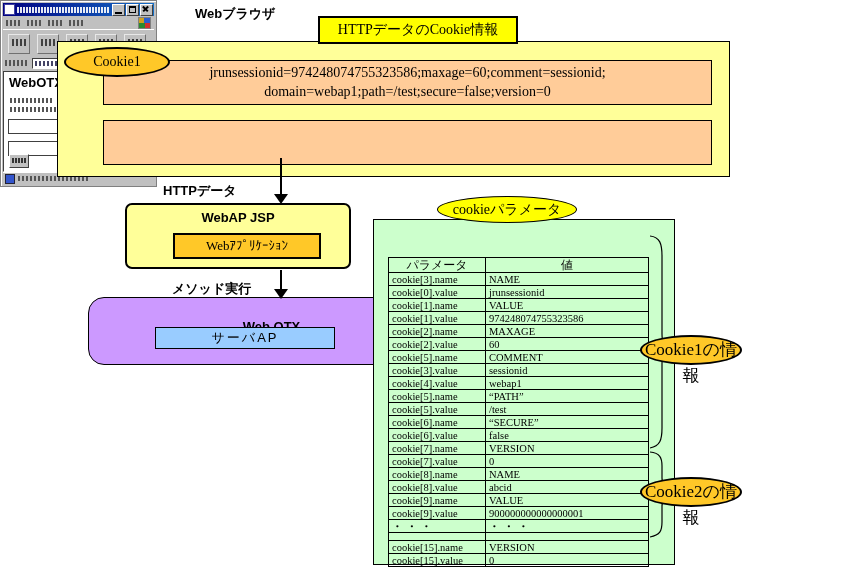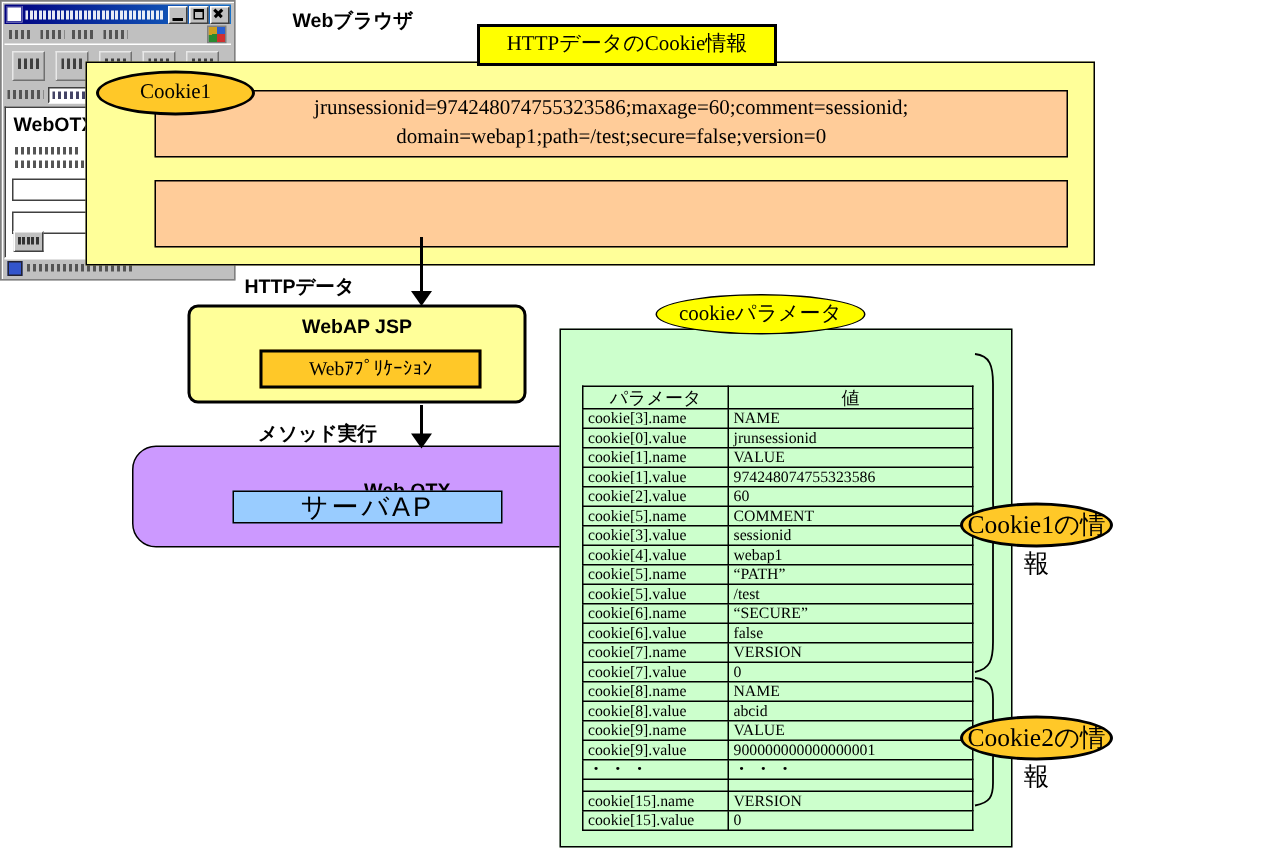--- a/index.html
+++ b/index.html
@@ -87,21 +87,21 @@
              border:2px solid #000;border-radius:7px;z-index:2;}
   .webap-title{position:absolute;left:0;right:0;top:5px;text-align:center;
                font-family:"Liberation Sans",sans-serif;font-weight:bold;font-size:13px;}
   .webapp-inner{position:absolute;left:46px;top:28px;width:144px;height:22px;background:var(--gold,#ffc828);
                 border:2px solid #000;text-align:center;line-height:22px;font-size:13px;}
   .otx-box{left:88px;top:297px;width:365px;height:66px;background:var(--purple,#cc99ff);
            border:1px solid #000;border-radius:16px;z-index:2;}
   .otx-title{position:absolute;left:0;right:0;top:21px;text-align:center;
              font-family:"Liberation Sans",sans-serif;font-weight:bold;font-size:13px;}
   .server-inner{position:absolute;left:66px;top:29px;width:178px;height:20px;background:var(--blue,#99ccff);
-                border:1px solid #000;text-align:center;line-height:20px;font-size:18px;
+                border:1px solid #000;text-align:center;line-height:20px;font-size:13px;
                 font-family:"Liberation Sans",sans-serif;letter-spacing:2px;}
 
   
   .cookieparam-bubble{left:437px;top:196px;width:138px;height:25px;background:var(--title-yellow,#ffff00);
                       border:1px solid #000;line-height:25px;font-size:14px;z-index:4;}
   .greenbox{left:373px;top:219px;width:300px;height:344px;background:var(--green,#ccffcc);
             border:1px solid #000;z-index:2;}
   table.params{position:absolute;left:388px;top:233px;width:260px;border-collapse:collapse;
                table-layout:fixed;z-index:3;font-size:10.5px;margin-top:24px;}
   table.params th,table.params td{border:1px solid #000;padding:0 3px;height:12px;line-height:11px;
@@ -239,20 +239,24 @@
     </tr>
         <tr>
       <td>cookie[1].name</td>
       <td>VALUE</td>
     </tr>
         <tr>
       <td>cookie[1].value</td>
       <td>974248074755323586</td>
     </tr>
         <tr>
+      <td>cookie[2].name</td>
+      <td>MAXAGE</td>
+    </tr>
+        <tr>
       <td>cookie[2].value</td>
       <td>60</td>
     </tr>
         <tr>
       <td>cookie[5].name</td>
       <td>COMMENT</td>
     </tr>
         <tr>
       <td>cookie[3].value</td>
       <td>sessionid</td>

